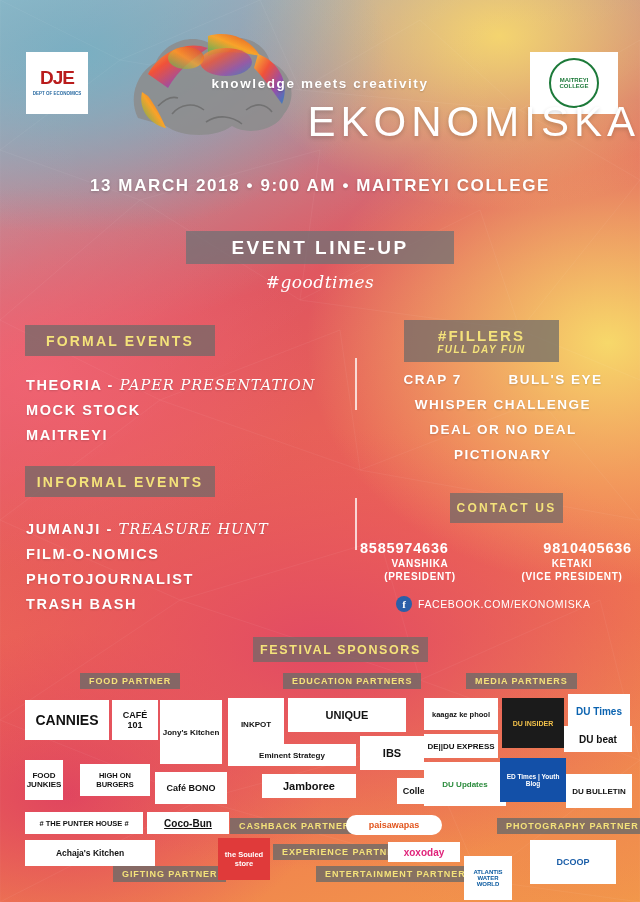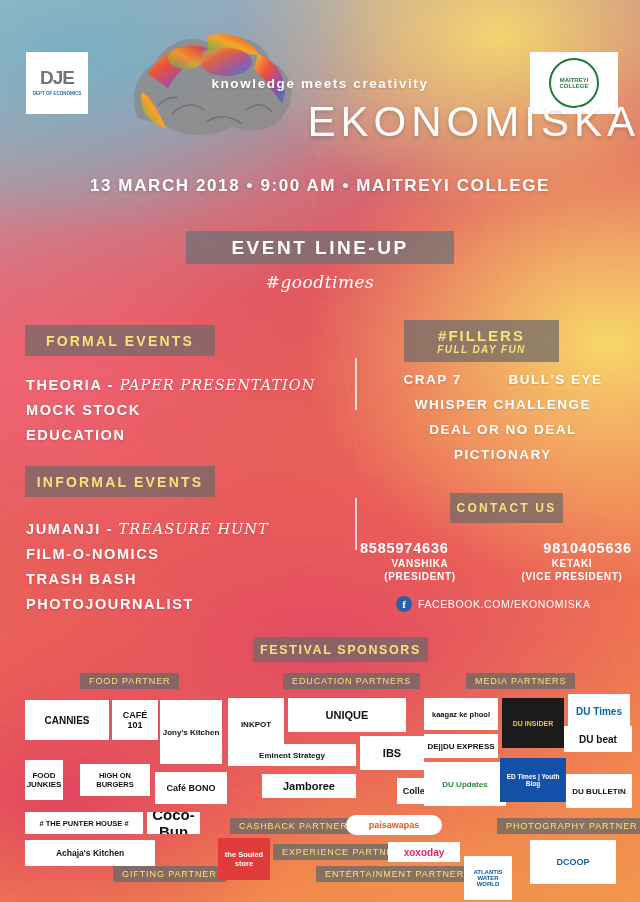--- a/index.html
+++ b/index.html
@@ -27,21 +27,21 @@
   #facets polygon{stroke:rgba(255,255,255,.35);stroke-width:.7;fill:none;}
 
   .sheet{position:absolute;inset:0;}
 
   
   .logo-left{
     position:absolute;left:26px;top:52px;width:62px;height:62px;
     background:#fff;display:flex;align-items:center;justify-content:center;
   }
   .logo-left .inner{font-size:8px;line-height:1.1;color:#2b6ca3;text-align:center;font-weight:bold;}
-  .logo-left .big{font-size:19px;letter-spacing:-1px;display:block;color:#737373;}
+  .logo-left .big{font-size:19px;letter-spacing:-1px;display:block;color:#b91c1c;}
   .logo-right{
     position:absolute;right:22px;top:52px;width:88px;height:62px;background:#fff;
     display:flex;align-items:center;justify-content:center;
   }
   .logo-right .crest{
     width:46px;height:46px;border-radius:50%;border:2px solid #1d7a3a;
     display:flex;align-items:center;justify-content:center;flex-direction:column;
     color:#1d7a3a;font-size:6px;text-align:center;line-height:1.05;font-weight:bold;
   }
   .brain{
@@ -116,21 +116,21 @@
   .fb .txt{color:#fff;font-size:10.5px;letter-spacing:.6px;}
 
   
   .sponsor-title{
     position:absolute;left:253px;top:637px;width:175px;height:25px;
     background:rgba(109,106,104,.72);color:#f4e27a;font-size:12.5px;font-weight:bold;
     letter-spacing:1.6px;display:flex;align-items:center;justify-content:center;
   }
   .cat{
     position:absolute;background:rgba(109,106,104,.8);color:#f4e27a;
-    font-size:9px;font-weight:normal;letter-spacing:.9px;padding:3px 9px;
+    font-size:9px;font-weight:bold;letter-spacing:.9px;padding:3px 9px;
     display:flex;align-items:center;justify-content:center;white-space:nowrap;
   }
   .tile{position:absolute;background:#fff;display:flex;align-items:center;justify-content:center;
     overflow:hidden;text-align:center;}
   .tile span{display:block;width:100%;padding:0 2px;}
   .t-b{font-weight:bold;}
 </style>
 </head>
 <body>
 
@@ -217,40 +217,40 @@
   </div>
   <div class="ev-list" id="formal-list">
     <div class="row">
       <span>THEORIA -</span>
       <i>PAPER PRESENTATION</i>
     </div>
     <div class="row">
       <span>MOCK STOCK</span>
     </div>
     <div class="row">
-      <span>EDUCATION</span>
+      <span>MAITREYI</span>
     </div>
   </div>
 
   <div class="sec-head" id="informal-head">
     <span>INFORMAL EVENTS</span>
   </div>
   <div class="ev-list" id="informal-list">
     <div class="row">
       <span>JUMANJI -</span>
       <i>TREASURE HUNT</i>
     </div>
     <div class="row">
       <span>FILM-O-NOMICS</span>
     </div>
     <div class="row">
+      <span>PHOTOJOURNALIST</span>
+    </div>
+    <div class="row">
       <span>TRASH BASH</span>
-    </div>
-    <div class="row">
-      <span>PHOTOJOURNALIST</span>
     </div>
   </div>
 
   <div class="divider" id="div1"></div>
   <div class="divider" id="div2"></div>
 
   <div class="sec-head" id="fillers-head">
     <span class="l1">#FILLERS</span>
     <span class="l2">FULL DAY FUN</span>
   </div>
@@ -310,42 +310,42 @@
   <div class="cat" style="left:113px;top:866px;">
     <span>GIFTING PARTNER</span>
     </div>
   <div class="cat" style="left:273px;top:844px;">
     <span>EXPERIENCE PARTNER</span>
     </div>
   <div class="cat" style="left:316px;top:866px;">
     <span>ENTERTAINMENT PARTNER</span>
     </div>
 
-  <div class="tile" style="left:25px;top:700px;width:84px;height:40px;font-size:10px;color:#111;">
+  <div class="tile" style="left:25px;top:700px;width:84px;height:40px;font-size:14px;color:#111;">
     <span class="t-b">CANNIES</span>
     </div>
   <div class="tile" style="left:112px;top:700px;width:46px;height:40px;font-size:9px;color:#111;">
     <span class="t-b">CAFÉ 101</span>
     </div>
   <div class="tile" style="left:160px;top:700px;width:62px;height:64px;font-size:8px;color:#111;">
     <span class="t-b">Jony's Kitchen</span>
     </div>
   <div class="tile" style="left:25px;top:760px;width:38px;height:40px;font-size:8px;color:#111;">
     <span class="t-b">FOOD JUNKIES</span>
     </div>
   <div class="tile" style="left:80px;top:764px;width:70px;height:32px;font-size:7.5px;color:#111;">
     <span class="t-b">HIGH ON BURGERS</span>
     </div>
   <div class="tile" style="left:155px;top:772px;width:72px;height:32px;font-size:9px;color:#111;">
     <span class="t-b">Café BONO</span>
     </div>
   <div class="tile" style="left:25px;top:812px;width:118px;height:22px;font-size:7.5px;color:#111;">
     <span class="t-b"># THE PUNTER HOUSE #</span>
     </div>
-  <div class="tile" style="left:147px;top:812px;width:53px;height:22px;font-size:15px;color:#111;">
+  <div class="tile" style="left:147px;top:812px;width:82px;height:22px;font-size:10px;color:#111;text-decoration:underline;">
     <span class="t-b">Coco-Bun</span>
     </div>
   <div class="tile" style="left:25px;top:840px;width:130px;height:26px;font-size:8.5px;color:#111;">
     <span class="t-b">Achaja's Kitchen</span>
     </div>
 
   <div class="tile" style="left:228px;top:698px;width:56px;height:52px;font-size:8px;color:#111;">
     <span class="t-b">INKPOT</span>
     </div>
   <div class="tile" style="left:288px;top:698px;width:118px;height:34px;font-size:11px;color:#111;">

